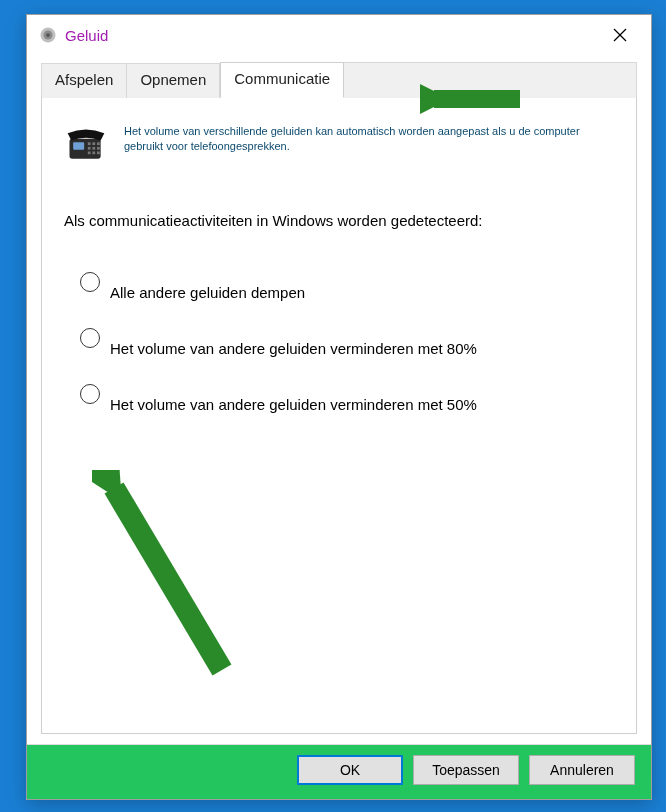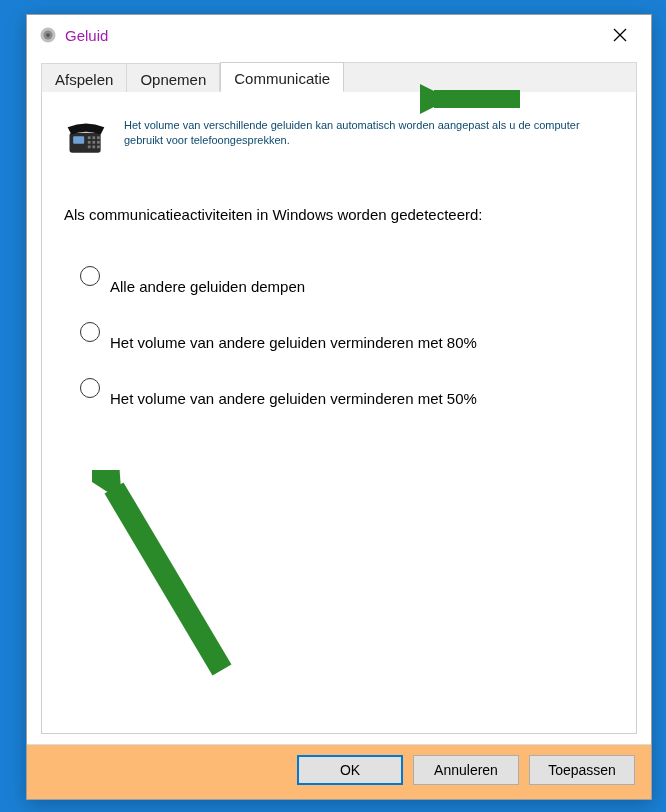--- a/index.html
+++ b/index.html
@@ -49,21 +49,21 @@
   }
   .close-btn svg { width: 14px; height: 14px; }
 
   .tabstrip {
     display: flex;
     align-items: flex-end;
     margin: 6px 14px 0 14px;
     position: relative;
   }
   .tab {
-    padding: 7px 13px 4px 13px;
+    padding: 7px 13px 10px 13px;
     font-size: 15px;
     color: #222;
     background: #f0f0f0;
     border: 1px solid #d8d8d8;
     border-bottom: none;
     margin-right: 0;
     cursor: pointer;
     position: relative;
     top: 1px;
   }
@@ -142,21 +142,21 @@
     border-radius: 50%;
     display: block;
   }
   .radio-label { font-size: 15px; margin-top: 21px; }
 
   .button-row {
     display: flex;
     justify-content: flex-end;
     gap: 10px;
     padding: 10px 16px 14px 16px;
-    background: #fdba74;
+    background: #22c55e;
     border-top: 1px solid #dcdcdc;
   }
   .btn {
     min-width: 106px;
     height: 30px;
     font-size: 14px;
     background: #e1e1e1;
     border: 1px solid #adadad;
     display: flex; align-items: center; justify-content: center;
     cursor: pointer;
@@ -239,22 +239,22 @@
         <span class="radio"></span>
         <span class="radio-label">Het volume van andere geluiden verminderen met 50%</span>
       </label>
     </div>
 
     <div style="flex:1"></div>
   </div>
 
   <div class="button-row">
     <div class="btn default">OK</div>
+    <div class="btn">Toepassen</div>
     <div class="btn">Annuleren</div>
-    <div class="btn">Toepassen</div>
   </div>
 
 </div>
 
 <svg class="arrow" style="left:420px; top:72px;" width="110" height="54">
   <defs>
     <marker id="ah1" viewBox="0 0 10 10" refX="1" refY="5" markerWidth="9" markerHeight="9" orient="auto">
       <path d="M10 0 L0 5 L10 10 Z" fill="#2a8a2a"></path>
     </marker>
   </defs>

